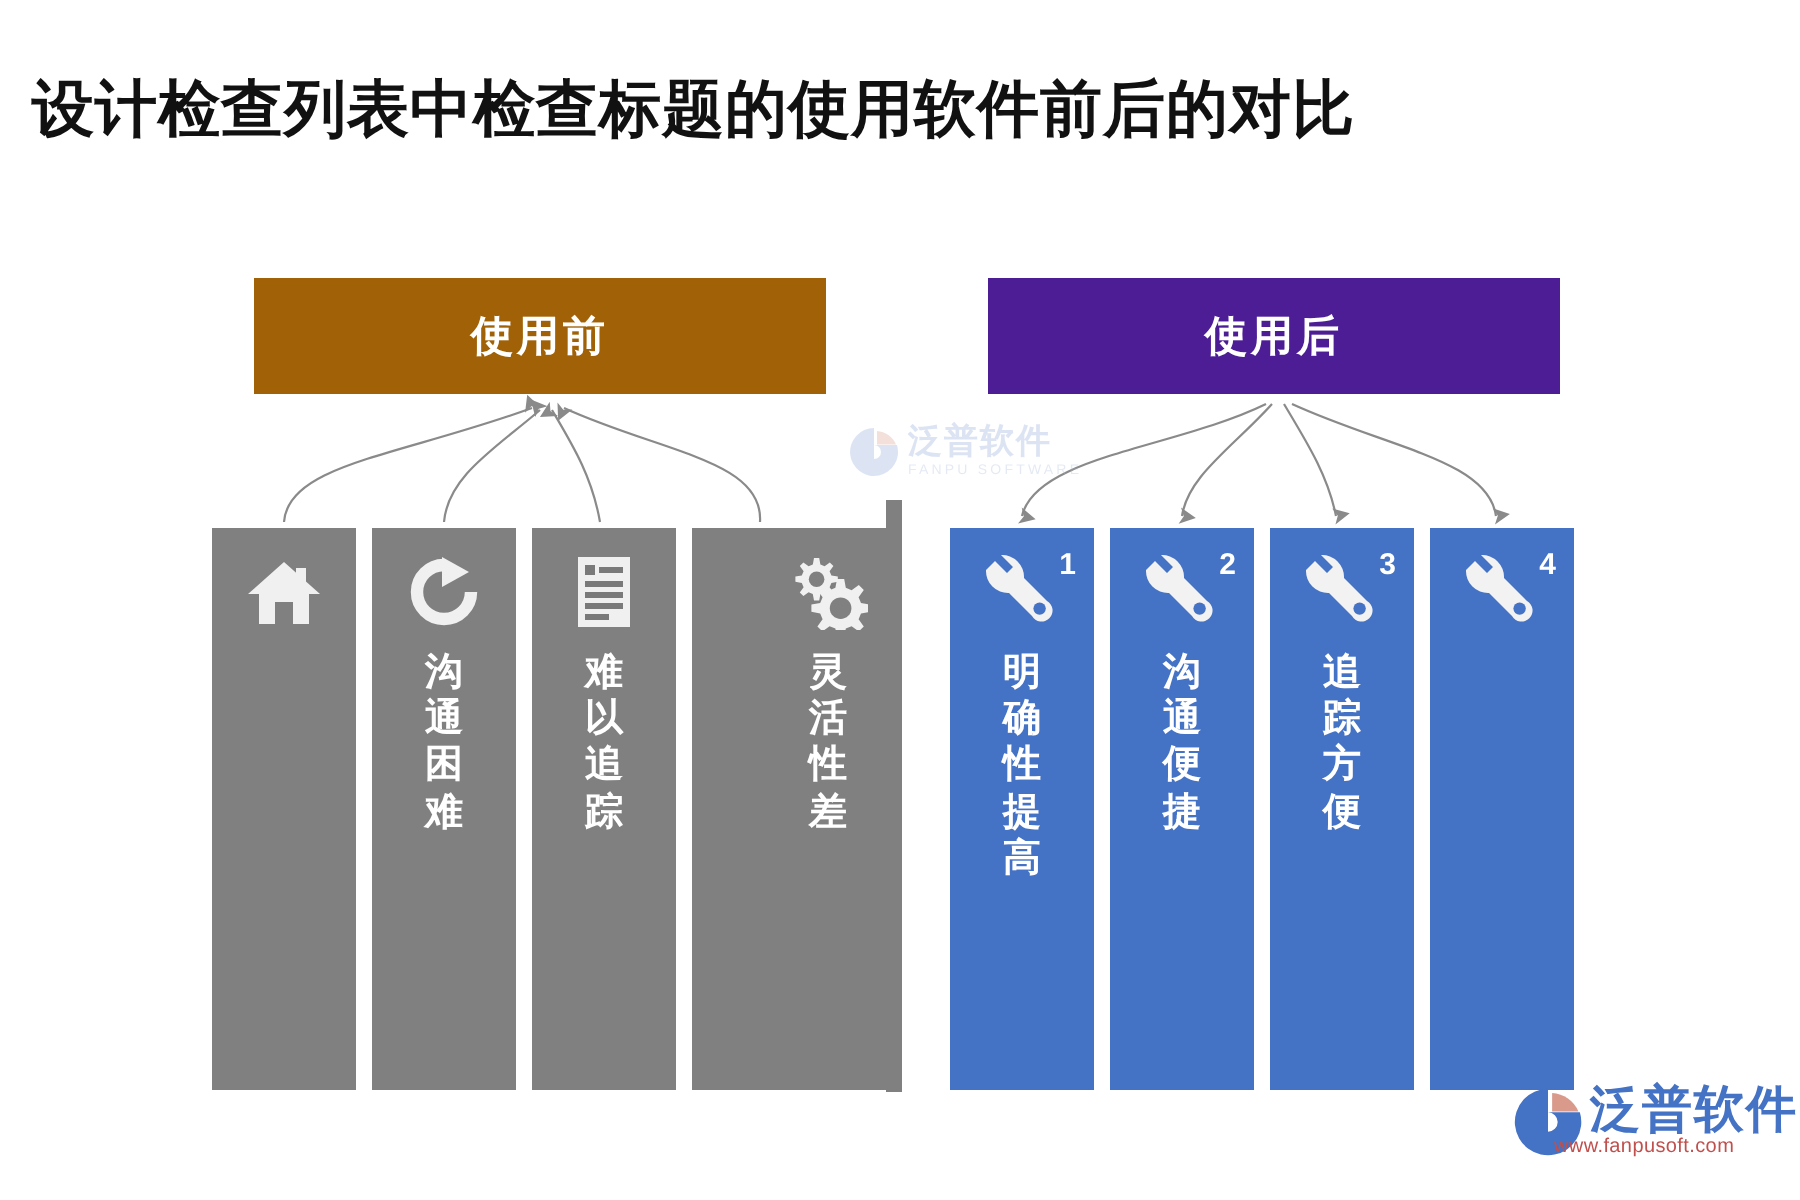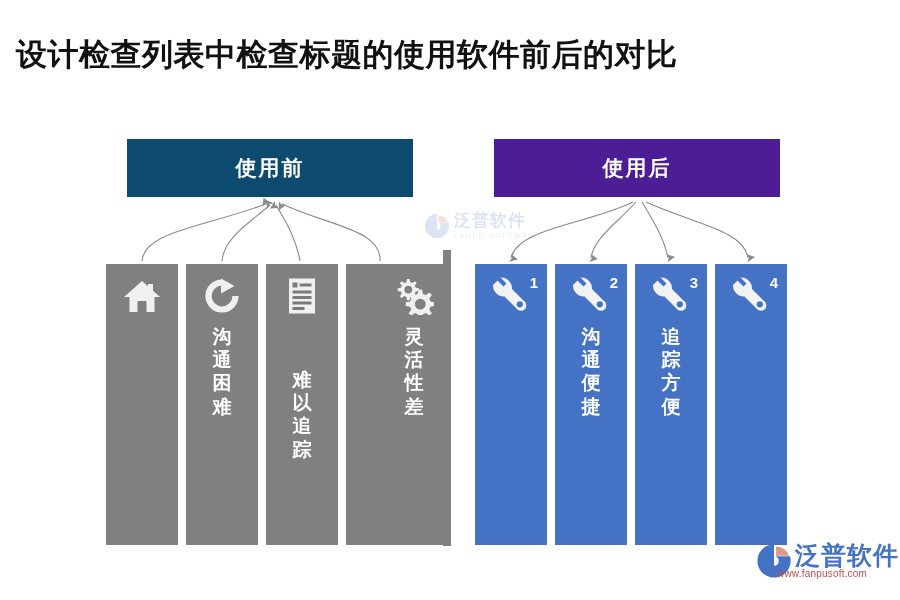--- a/index.html
+++ b/index.html
@@ -52,21 +52,21 @@
     justify-content: center;
     color: #ffffff;
     font-size: 21px;
     font-weight: bold;
     letter-spacing: 2px;
   }
   #header-before {
     left: 127px;
     top: 139px;
     width: 286px;
-    background: #0c4a6e;
+    background: #a16207;
   }
   #header-after {
     left: 494px;
     top: 139px;
     width: 286px;
     background: #4c1d95;
   }
 
   
   #divider {
@@ -232,21 +232,21 @@
   <div class="card gray" style="left:186px;">
     <div class="card-icon">
       <svg width="38" height="36" viewBox="0 0 38 36">
         <path d="M19 4.5 A13.5 13.5 0 1 0 32.5 18" fill="none" stroke="#f0f0f0" stroke-width="6.2" stroke-linecap="butt"></path>
         <path d="M18 0.5 L31.5 8 L18 15.5 Z" fill="#f0f0f0"></path>
       </svg>
     </div>
     <div class="card-label">沟通困难</div>
   </div>
 
-  <div class="card gray" style="left:266px;gap:43px;">
+  <div class="card gray" style="left:266px;">
     <div class="card-icon">
       <svg width="32" height="38" viewBox="0 0 32 38">
         <rect x="3" y="1.5" width="26" height="35" fill="#f0f0f0"></rect>
         <rect x="6.5" y="5.5" width="5" height="5" fill="#7a7a7a"></rect>
         <rect x="13.5" y="6.5" width="12" height="3" fill="#7a7a7a"></rect>
         <rect x="6.5" y="13.5" width="19" height="3" fill="#7a7a7a"></rect>
         <rect x="6.5" y="19" width="19" height="3" fill="#7a7a7a"></rect>
         <rect x="6.5" y="24.5" width="19" height="3" fill="#7a7a7a"></rect>
         <rect x="6.5" y="30" width="12" height="3" fill="#7a7a7a"></rect>
       </svg>
@@ -269,20 +269,21 @@
   </div>
 
   <div class="card blue" style="left:475px;">
     <div class="card-icon">
       <svg width="40" height="38" viewBox="0 0 40 38">
         <path d="M6.5 3.5 L12.5 9.5 L15.5 6.5 L9.5 0.5 A11 11 0 0 1 21 12 L32.5 23.5 A5.5 5.5 0 1 1 25 31 L13.5 19.5 A11 11 0 0 1 2 8 Z" fill="#f2f2f2"></path>
         <circle cx="28.8" cy="27.3" r="3.1" fill="#4472c4"></circle>
       </svg>
       <span class="card-badge">1</span>
     </div>
+    <div class="card-label">明确性提高</div>
   </div>
 
   <div class="card blue" style="left:555px;">
     <div class="card-icon">
       <svg width="40" height="38" viewBox="0 0 40 38">
         <path d="M6.5 3.5 L12.5 9.5 L15.5 6.5 L9.5 0.5 A11 11 0 0 1 21 12 L32.5 23.5 A5.5 5.5 0 1 1 25 31 L13.5 19.5 A11 11 0 0 1 2 8 Z" fill="#f2f2f2"></path>
         <circle cx="28.8" cy="27.3" r="3.1" fill="#4472c4"></circle>
       </svg>
       <span class="card-badge">2</span>
     </div>

